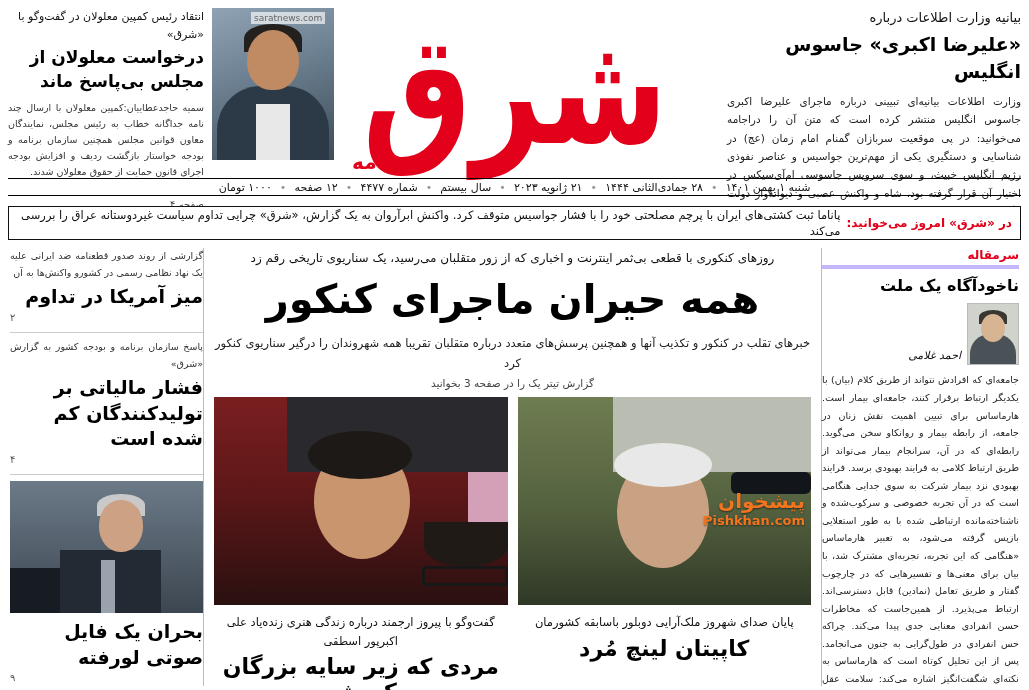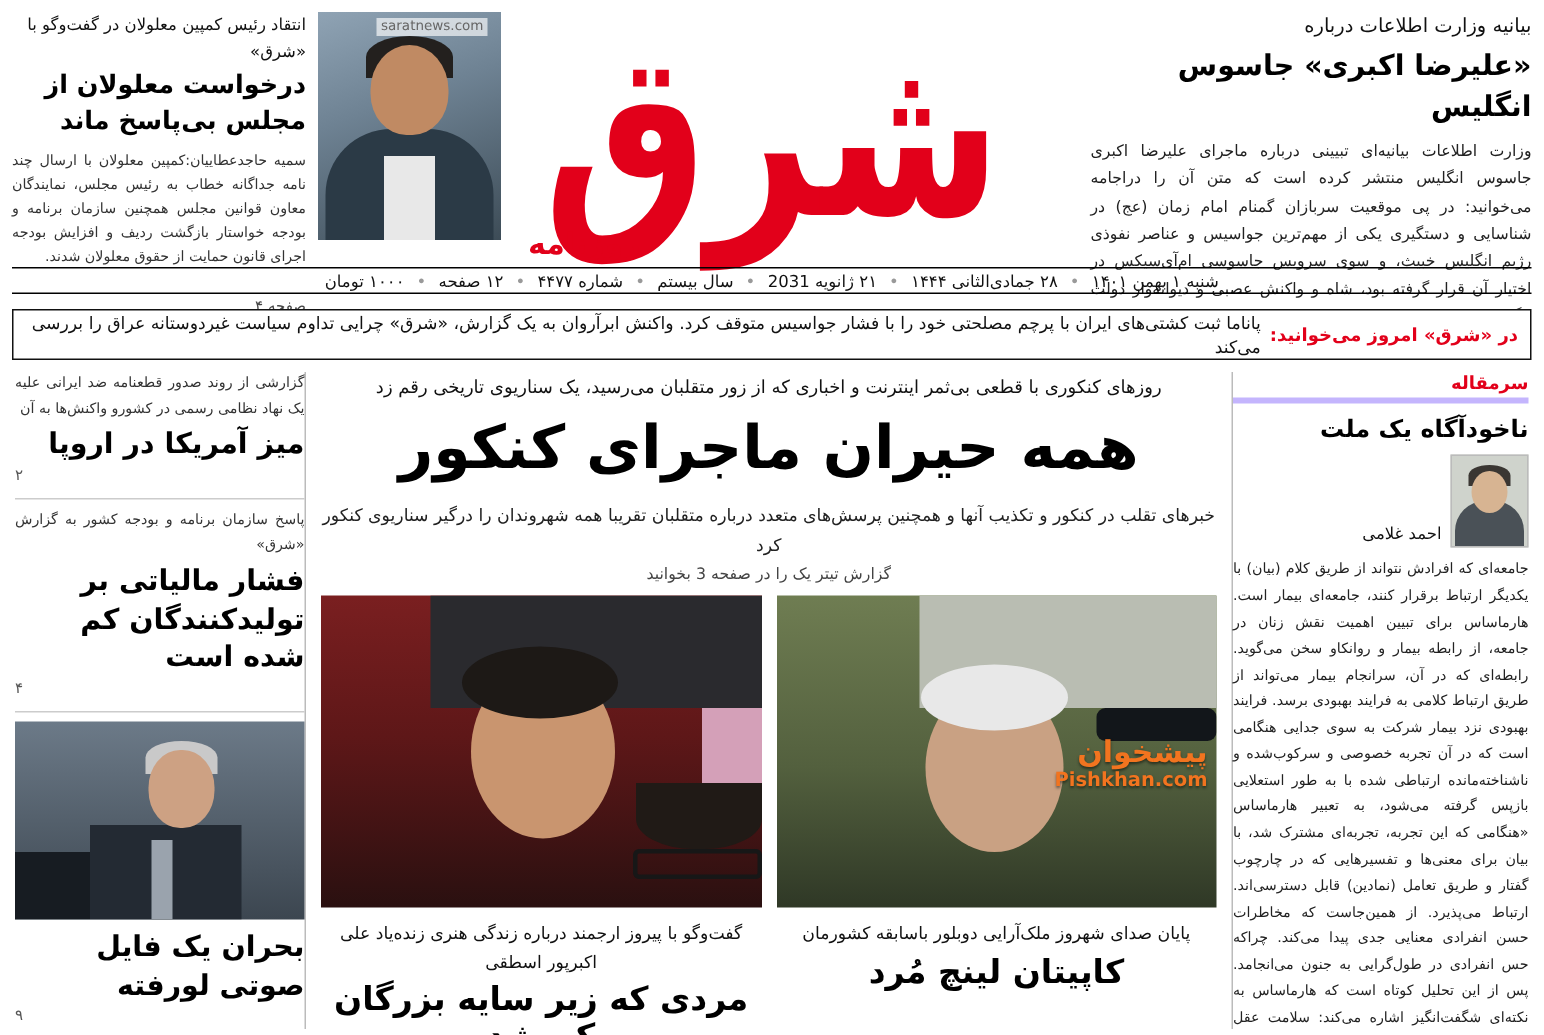--- a/index.html
+++ b/index.html
@@ -266,20 +266,21 @@
   .author-photo .b {
     position: absolute; left: 50%; transform: translateX(-50%);
     bottom: 0; width: 46px; height: 30px; border-radius: 20px 20px 0 0;
     background: #4a5157;
   }
   .author-name {
     font-size: 11px;
     color: #111;
     padding-top: 46px;
     flex: 1;
+    font-style: italic;
   }
   .edit-body {
     font-size: 9.5px;
     line-height: 1.85;
     text-align: justify;
     color: #222;
     column-count: 1;
   }
 
   
@@ -488,21 +489,21 @@
         <div class="head"></div>
         <div class="wm">saratnews.com</div>
       </div>
     </div>
 
     <div class="datebar">
       <span>شنبه ۱ بهمن ۱۴۰۱</span>
         <span class="sep">•</span>
       <span>۲۸ جمادی‌الثانی ۱۴۴۴</span>
         <span class="sep">•</span>
-      <span>۲۱ ژانویه 2031</span>
+      <span>۲۱ ژانویه ۲۰۲۳</span>
         <span class="sep">•</span>
       <span>سال بیستم</span>
         <span class="sep">•</span>
       <span>شماره ۴۴۷۷</span>
         <span class="sep">•</span>
       <span>۱۲ صفحه</span>
         <span class="sep">•</span>
       <span>۱۰۰۰ تومان</span>
     </div>
   </div>
@@ -563,21 +564,21 @@
           <div class="cap">گفت‌وگو با پیروز ارجمند درباره زندگی هنری زنده‌یاد علی اکبرپور اسطقی</div>
           <div class="cap-head">مردی که زیر سایه بزرگان کم شد</div>
         </div>
       </div>
     </div>
 
     <div class="col-left vrule-r">
 
       <div class="lc-item">
         <div class="lc-kicker">گزارشی از روند صدور قطعنامه ضد ایرانی علیه یک نهاد نظامی رسمی در کشورو واکنش‌ها به آن</div>
-        <h3 class="lc-head">میز آمریکا در اروپا</h3>
+        <h3 class="lc-head">میز آمریکا در تداوم</h3>
         <div class="lc-page">۲</div>
       </div>
       <div class="lc-rule"></div>
 
       <div class="lc-item">
         <div class="lc-kicker">پاسخ سازمان برنامه و بودجه کشور به گزارش «شرق»</div>
         <h3 class="lc-head">فشار مالیاتی بر تولیدکنندگان کم شده است</h3>
         <div class="lc-page">۴</div>
       </div>
       <div class="lc-rule"></div>

